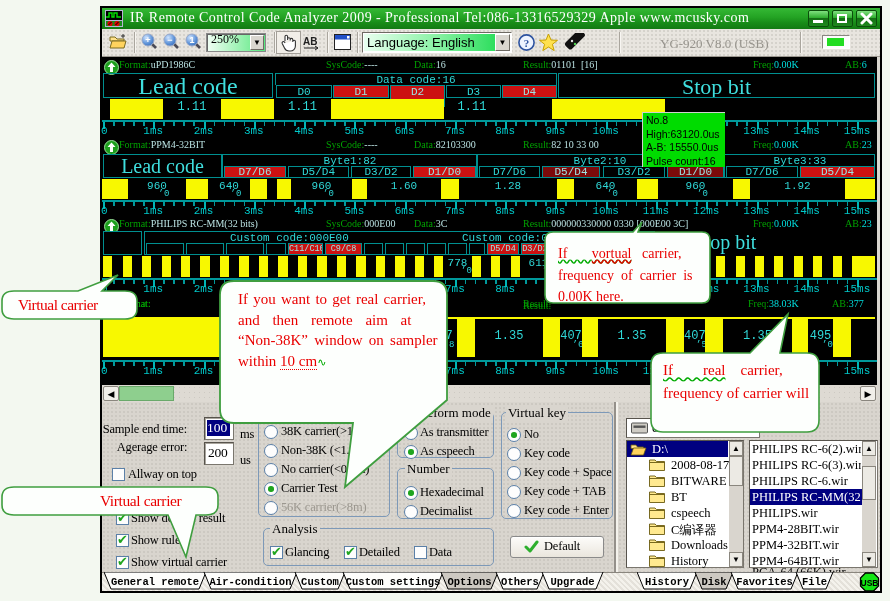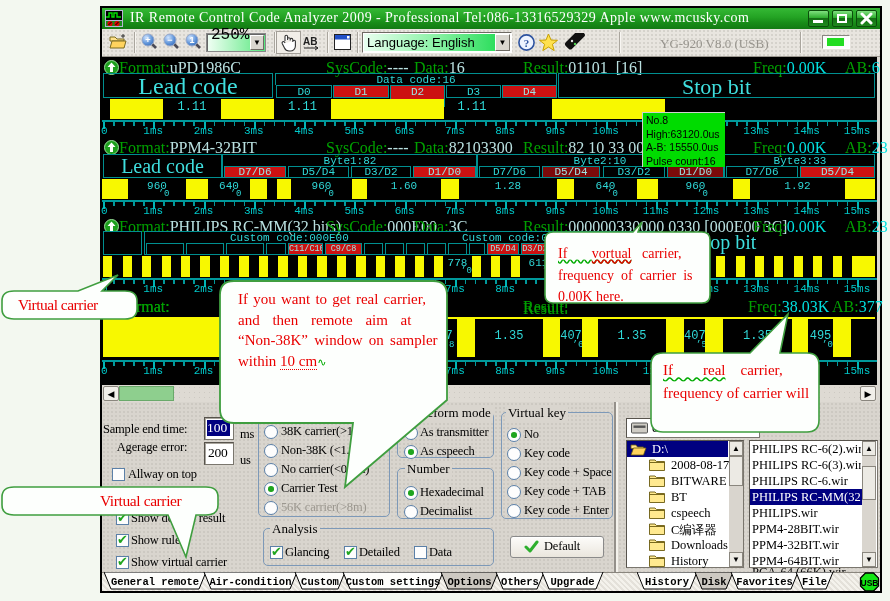--- a/index.html
+++ b/index.html
@@ -1,21 +1,21 @@
 <!DOCTYPE html>
 <html><head><meta charset="utf-8"><style>
 
 * { margin:0; padding:0; box-sizing:border-box; }
 body { width:890px; height:601px; position:relative; overflow:hidden;
   background:#f3f8f0; font-family:"Liberation Serif", serif; }
 .abs { position:absolute; }
 span.abs { white-space:nowrap; }
 .tl { position:absolute; font-family:"Liberation Mono",monospace; font-weight:400;
   font-size:11px; color:#00c8c9; white-space:nowrap; }
-.hl { position:absolute; font-size:16px; color:#b9e0e0; white-space:nowrap; }
+.hl { position:absolute; font-size:10px; color:#b9e0e0; white-space:nowrap; }
 .hl i { font-style:normal; color:#00a000; }
 .hl b { font-weight:normal; color:#00dfdf; }
 .bartxt { color:#2fd8d8; font-family:"Liberation Mono",monospace;
   text-align:center; line-height:1.4; }
 .bx { position:absolute; border:1px solid #008f90; color:#2fd8d8;
   font-family:"Liberation Mono",monospace; font-weight:400; font-size:11px;
   text-align:center; overflow:hidden; white-space:nowrap; }
 .bigbx { position:absolute; border:1px solid #008f90; color:#3fdede;
   text-align:center; overflow:hidden; white-space:nowrap; }
 .cp { font-size:12.5px; letter-spacing:-0.2px; color:#000; white-space:nowrap; position:absolute; }
@@ -91,21 +91,21 @@
 <stop offset="0" stop-color="#cfe4ff"></stop>
         <stop offset="0.55" stop-color="#5e93d8"></stop>
         <stop offset="1" stop-color="#2a5fae"></stop>
       </radialGradient>
     </defs>
 <line x1="10.5" y1="10.5" x2="15" y2="15" stroke="#4a4a55" stroke-width="2.6"></line>
 <circle cx="7" cy="7" r="6" fill="url(#mg2)" stroke="#98a8c8" stroke-width="1"></circle>
 <text x="7" y="10.2" font-size="9" font-weight="bold" fill="#fff" text-anchor="middle" font-family="Liberation Sans">1</text>
 </svg>
 <div class="abs" style="left:206px;top:33px;width:60px;height:19px;border:1px solid #888;background:linear-gradient(90deg,#f2fff5,#57e87e);box-shadow:inset 1px 1px 0 #666"></div>
-<span class="abs" style="left:211px;top:26px;font-size:16px;font-family:Liberation Mono, monospace">250%</span>
+<span class="abs" style="left:211px;top:32px;font-size:12px;font-family:Liberation Serif, serif">250%</span>
 <div class="abs" style="left:250px;top:35px;width:14px;height:15px;background:#d9d6cf;border:1px solid #fff;border-right-color:#6e6a63;border-bottom-color:#6e6a63;font-size:8px;text-align:center;line-height:14px">▼</div>
 <div class="abs" style="left:274px;top:32px;width:1px;height:21px;background:#aaa69e"></div>
 <div class="abs" style="left:275px;top:32px;width:1px;height:21px;background:#f8f6f2"></div>
 <div class="abs" style="left:276px;top:31px;width:25px;height:23px;background:#f1eee8;border:1px solid #a39f98"></div>
 <svg class="abs" style="left:280px;top:33px" width="18" height="19" viewBox="0 0 18 19">
 <path d="M5 8 V3.5 a1.3 1.3 0 0 1 2.6 0 V7 m0 -1 a1.3 1.3 0 0 1 2.6 0 v1.5 m0 -0.8 a1.3 1.3 0 0 1 2.6 0 V9 m0 -0.5 a1.3 1.3 0 0 1 2.6 0 V13 a5 5 0 0 1 -5 5 H9 a5 5 0 0 1 -4.5 -3 L2.2 10.5 a1.4 1.4 0 0 1 2.4 -1.4 L5 10" fill="#fff" stroke="#333" stroke-width="1.1"></path>
 </svg>
 <svg class="abs" style="left:302px;top:34px" width="20" height="17" viewBox="0 0 20 17">
 <text x="1" y="11" font-size="10" font-weight="bold" font-family="Liberation Sans" fill="#222">AB</text>
 <path d="M2 14 h14 m-3 -2 l3 2 l-3 2" stroke="#222" stroke-width="1" fill="none"></path>
@@ -363,21 +363,21 @@
 <span class="tl" style="left:734.51px;top:365px;width:44px;text-align:center">13ms</span>
 <span class="tl" style="left:784.7800000000001px;top:365px;width:44px;text-align:center">14ms</span>
 <span class="tl" style="left:835.0500000000001px;top:365px;width:44px;text-align:center">15ms</span>
 <div class="abs" style="left:102px;top:385px;width:775px;height:17px;background:#dedad3;background-image:radial-gradient(#cdc9c2 0.8px,transparent 0.9px);background-size:5px 5px"></div>
 <div class="abs" style="left:103px;top:386px;width:16px;height:15px;background:#f1efe9;border:1px solid #8a867e;border-radius:2px;font-size:9px;text-align:center;line-height:14px;font-family:'Liberation Sans',sans-serif">◀</div>
 <div class="abs" style="left:119px;top:386px;width:55px;height:15px;background:#8ecf8e;border:1px solid #6aa96a"></div>
 <div class="abs" style="left:860px;top:386px;width:16px;height:15px;background:#f1efe9;border:1px solid #8a867e;border-radius:2px;font-size:9px;text-align:center;line-height:14px;font-family:'Liberation Sans',sans-serif">▶</div>
 <div class="abs" style="left:102px;top:402px;width:778px;height:170px;background:#d9d5ce;background-image:radial-gradient(#ccc8c0 0.7px,transparent 0.8px);background-size:4px 4px"></div>
 <div class="abs" style="left:614px;top:402px;width:2px;height:170px;background:#94908a"></div>
 <div class="abs" style="left:616px;top:402px;width:2px;height:170px;background:#f4f2ec"></div>
-<span class="cp" style="left:103px;top:422px;width:98px;display:inline-block">Sample end time:</span>
+<span class="cp" style="left:89px;top:422px;width:98px;text-align:right;display:inline-block">Sample end time:</span>
 <div class="abs" style="left:204px;top:417px;width:30px;height:23px;background:#fff;border:1px solid #7a766e;border-left-color:#57534c;border-top-color:#57534c;box-shadow:inset 1px 1px 0 #a9a59d"></div>
 <div class="abs" style="left:207px;top:420px;width:23px;height:16px;background:#000080;color:#fff;font-size:13.5px;line-height:16px">100</div>
 <span class="cp" style="left:240px;top:427px">ms</span>
 <span class="cp" style="left:103px;top:440px;width:98px;text-align:center;display:inline-block">Agerage error:</span>
 <div class="abs" style="left:204px;top:442px;width:30px;height:23px;background:#fff;border:1px solid #7a766e;border-left-color:#57534c;border-top-color:#57534c;box-shadow:inset 1px 1px 0 #a9a59d"></div>
 <span class="cp" style="left:208px;top:445px;font-size:13.5px">200</span>
 <span class="cp" style="left:240px;top:453px">us</span>
 <div class="check" style="left:112px;top:468px"></div>
 <span class="cp" style="left:128px;top:467px">Allway on top</span>
 <div class="check on" style="left:116px;top:512px"></div>

